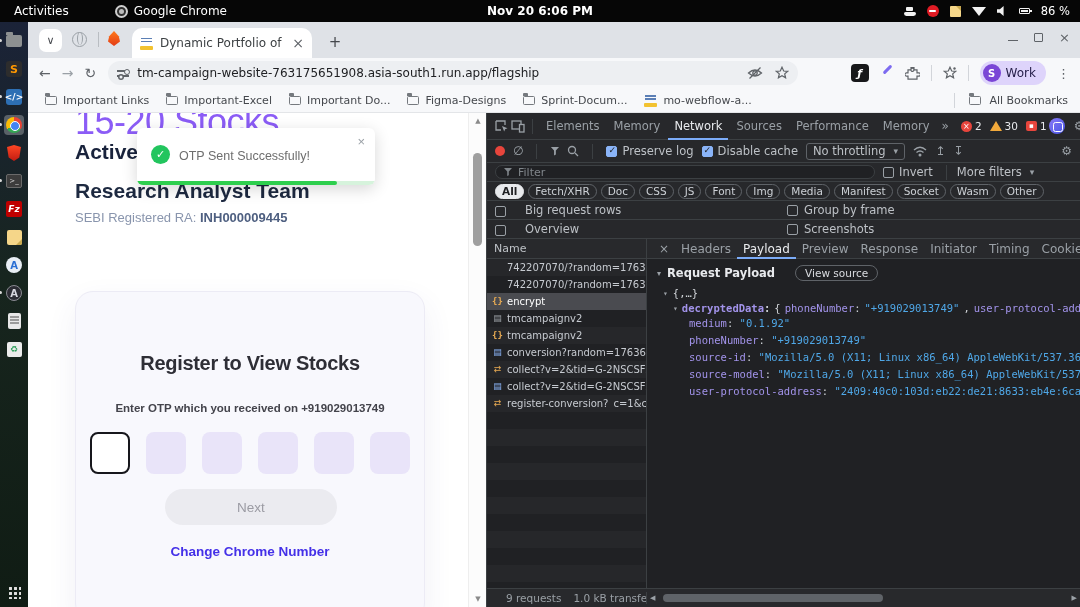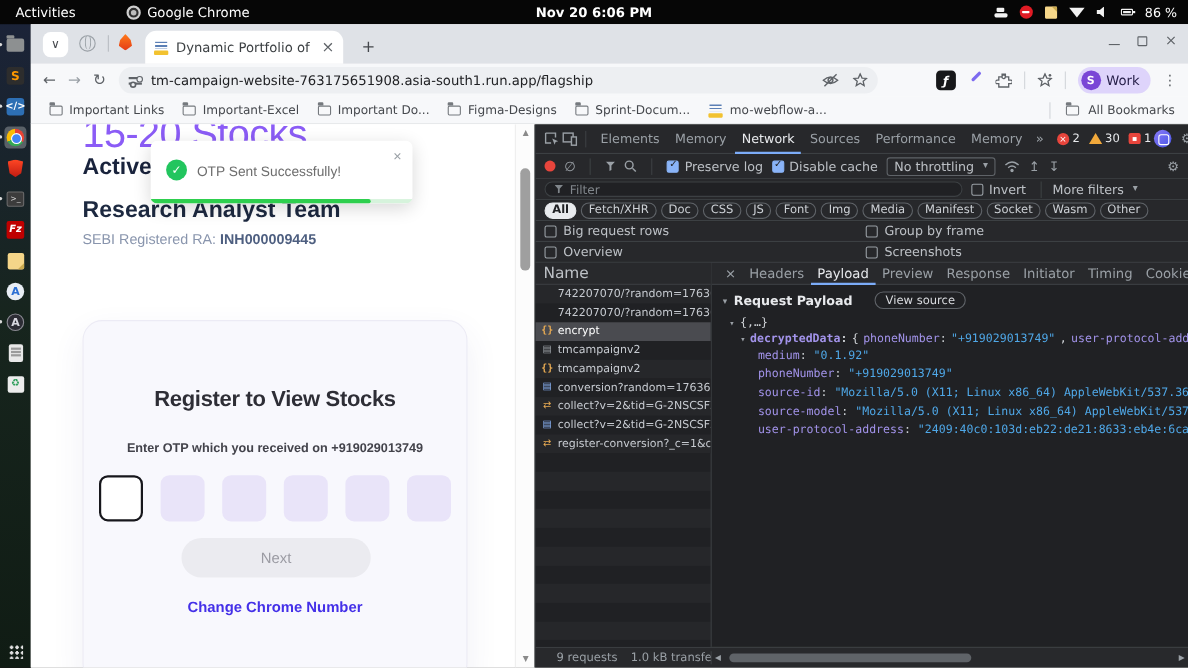--- a/index.html
+++ b/index.html
@@ -166,27 +166,27 @@
   #dt-filterrow{height:19px;gap:8px}
   .filter-pill{flex:0 0 380px;height:14px;background:#202124;border:1px solid #3c4043;border-radius:8px;display:flex;align-items:center;gap:6px;padding:0 8px;color:#80868b;font-size:11px}
   .funnel{width:9px;height:9px;background:#9aa0a6;clip-path:polygon(0 0,100% 0,60% 45%,60% 90%,40% 100%,40% 45%)}
   .funnel.small{width:8px;height:8px;background:#80868b}
 
   #dt-chips{height:19px;gap:4px}
   .chip{border:1px solid #5f6368;border-radius:9px;padding:0.5px 6px;font-size:10.5px;color:#cdd1d6;white-space:nowrap}
   .chip.sel{background:#e8eaed;border-color:#e8eaed;color:#202124;font-weight:600}
 
   .dt-opts{height:19px}
-  .opt-col1{display:flex;align-items:center;gap:6px;width:292px}
+  .opt-col1{display:flex;align-items:flex-end;gap:19px;width:292px}
   .opt-col2{display:flex;align-items:center;gap:6px}
   .opt-label{color:#bdc1c6;white-space:nowrap}
 
   #dt-main{display:flex;height:349px}
   #dt-names{width:160px;border-right:1px solid #3c4043;background:repeating-linear-gradient(#26272a 0 17px,#202124 17px 34px);background-position:0 20px;display:flex;flex-direction:column}
-  .names-header{height:20px;background:#28292c;border-bottom:1px solid #3c4043;display:flex;align-items:center;padding-left:7px;color:#bdc1c6;font-size:14px;flex:0 0 auto}
+  .names-header{height:20px;background:#28292c;border-bottom:1px solid #3c4043;display:flex;align-items:center;padding-left:7px;color:#bdc1c6;font-size:11px;flex:0 0 auto}
   .req-row{height:17px;display:flex;align-items:center;padding-left:4px;gap:3px;font-size:10px;color:#c7cbd1;white-space:nowrap;overflow:hidden;flex:0 0 auto}
   .req-row:nth-of-type(odd){background:#202124}
   .req-row:nth-of-type(even){background:#26272a}
   .req-row.sel{background:#4a4b50;color:#fff}
   .req-ic{width:13px;flex:0 0 auto;font-size:9px;text-align:center;line-height:1}
   .ri-script{color:#e8ab53;font-weight:700;font-family:"DejaVu Sans Mono",monospace}
   .ri-docg{color:#9aa0a6}
   .ri-docb{color:#8ab4f8}
   .ri-ping{color:#e8ab53}
   .req-name{overflow:hidden;white-space:nowrap}

